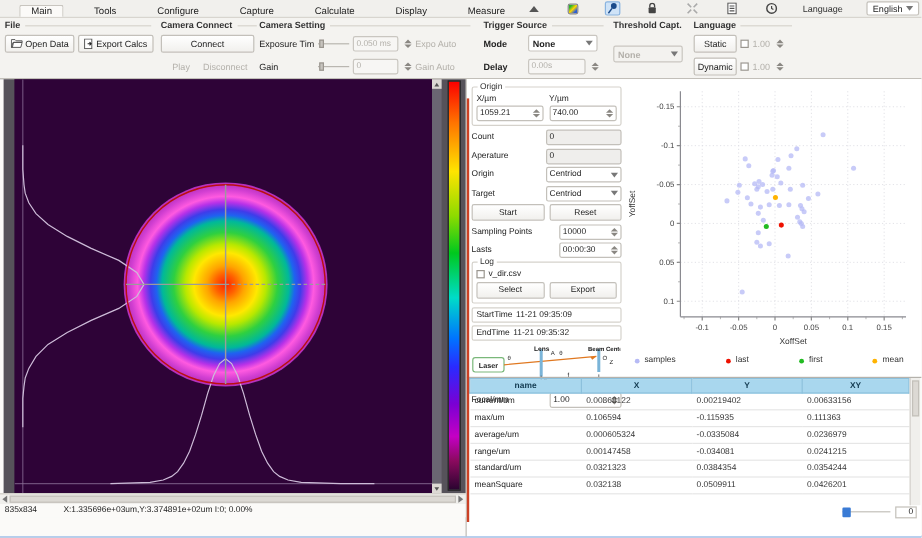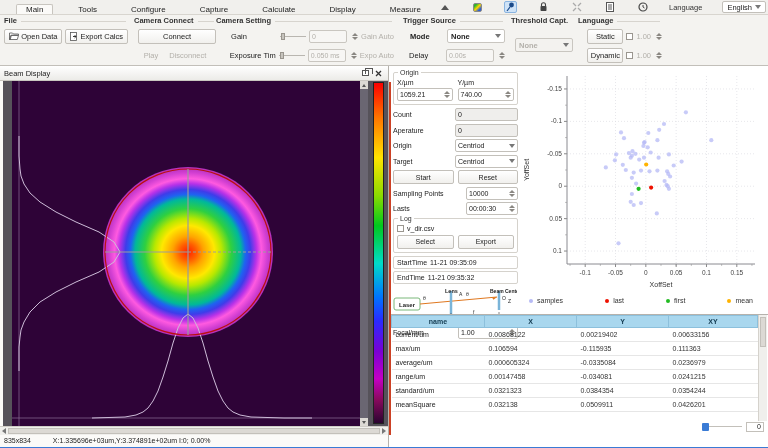--- a/index.html
+++ b/index.html
@@ -19,21 +19,21 @@
   .lang-label { font-size:7.5px; color:#333; }
   .lang-combo { display:flex; align-items:center; gap:3px; background:#fff; border:1px solid #c3c0ba; border-radius:2px; padding:1px 4px; height:12px; }
   .carat { width:0; height:0; border-left:3px solid transparent; border-right:3px solid transparent; border-top:4px solid #777; }
 
   
   .toolbar { position:relative; height:51px; background:#f4f3f0; border-bottom:1px solid #c2bfb9; }
   .grp { position:absolute; top:1px; height:32px; }
   .grp-title { font-size:7.5px; font-weight:bold; color:#333; height:10px; position:relative; }
   .grp-title span { background:#f4f3f0; padding-right:4px; position:relative; z-index:1; }
   .grp-title::after { content:""; position:absolute; left:0; right:2px; top:5px; border-top:1px solid #d7d4ce; }
-  .grow { display:flex; align-items:center; gap:3px; height:18px; margin-top:1px;justify-content:flex-end; }
+  .grow { display:flex; align-items:center; gap:3px; height:18px; margin-top:1px; }
   .btn { display:inline-flex; align-items:center; gap:2px; background:linear-gradient(#ffffff,#f1f0ed); border:1px solid #c3c0ba; border-radius:2px; padding:1px 4px; height:15px; font-size:7.5px; color:#222; white-space:nowrap; }
   .btn.wide { justify-content:center; }
   .txtbtn { color:#b3b0aa; padding:0 4px; font-size:7.5px; }
   .field { background:#fff; border:1px solid #c9c6c0; border-radius:2px; height:13px; display:flex; align-items:center; padding:0 2px; font-size:7px; }
   .field.dis { color:#b3b0aa; background:#f7f6f4; }
   .spin { display:inline-flex; flex-direction:column; justify-content:center; gap:1px; margin-left:2px; }
   .spin i { width:0; height:0; border-left:3px solid transparent; border-right:3px solid transparent; }
   .spin i.up { border-bottom:3px solid #8a8782; }
   .spin i.dn { border-top:3px solid #8a8782; }
   .slider { position:relative; width:26px; height:9px; }
@@ -197,60 +197,60 @@
         </div>
       <div class="grow" style="justify-content:center;align-items:center;">
         <span class="txtbtn">Play</span>
         <span class="txtbtn">Disconnect</span>
       </div>
     </div>
 
     <div class="grp" style="left:216px;width:178px;">
       <div class="grp-title"><span>Camera Setting</span></div>
       <div class="grow">
+        <span class="lab" style="width:46px;">Exposure Tim</span>
+        <span class="slider">
+            <b></b>
+          </span>
+        <span class="field dis" style="width:38px;">
+            <span>0.050 ms</span>
+          </span>
+        <span class="spin">
+            <i class="up"></i>
+            <i class="dn"></i>
+          </span>
+        <span class="lab dis">Expo Auto</span>
+      </div>
+      <div class="grow">
         <span class="lab" style="width:46px;">Gain</span>
         <span class="slider">
             <b></b>
           </span>
         <span class="field dis" style="width:38px;">
             <span>0</span>
           </span>
         <span class="spin">
             <i class="up"></i>
             <i class="dn"></i>
           </span>
         <span class="lab dis">Gain Auto</span>
-      </div>
-      <div class="grow">
-        <span class="lab" style="width:46px;">Exposure Tim</span>
-        <span class="slider">
-            <b></b>
-          </span>
-        <span class="field dis" style="width:38px;">
-            <span>0.050 ms</span>
-          </span>
-        <span class="spin">
-            <i class="up"></i>
-            <i class="dn"></i>
-          </span>
-        <span class="lab dis">Expo Auto</span>
       </div>
     </div>
 
     <div class="grp" style="left:403px;width:102px;">
       <div class="grp-title"><span>Trigger Source</span></div>
       <div class="grow">
         <span class="lab" style="width:34px;font-weight:bold;">Mode</span>
         <span class="combo" style="width:58px;">
             <b>None</b>
             <span class="carat"></span>
           </span>
       </div>
       <div class="grow">
-        <span class="lab" style="width:34px;font-weight:normal;">Delay</span>
+        <span class="lab" style="width:34px;font-weight:bold;">Delay</span>
         <span class="field dis" style="width:48px;">
             <span>0.00s</span>
           </span>
         <span class="spin">
             <i class="up"></i>
             <i class="dn"></i>
           </span>
       </div>
     </div>
 
@@ -287,32 +287,20 @@
             <i class="up"></i>
             <i class="dn"></i>
           </span>
       </div>
     </div>
   </div>
 
   <div class="main">
 
     <section class="beam-panel">
-      <div class="panel-title">
-        <span>Beam Display</span>
-        <span class="sp"></span>
-        <span class="wbtn">
-            <span class="restore"></span>
-          </span>
-        <span class="wbtn">
-            <svg width="7" height="7" viewBox="0 0 7 7">
-              <path d="M1 1 L6 6 M6 1 L1 6" stroke="#333" stroke-width="1.3"></path>
-            </svg>
-          </span>
-      </div>
       <div class="viewport">
         <div class="beam-img">
           <div class="blob"></div>
           <svg class="beam-svg" width="355" height="345" viewBox="0 0 355 345">
             <line x1="7" y1="0" x2="7" y2="345" stroke="#8a6f96" stroke-width="1" opacity="0.7"></line>
             <line x1="0" y1="337" x2="355" y2="337" stroke="#8a6f96" stroke-width="1" opacity="0.7"></line>
             <polyline fill="none" stroke="#cdbcd8" stroke-width="1" points="7,55 7,75 8,88 9,95 12,103 18,112 28,121 44,131 64,141 87,151 102,161 108,171 102,181 87,191 64,201 44,211 28,221 18,231 12,241 9,249 8,256 7,266 7,290"></polyline>
             <polyline fill="none" stroke="#cdbcd8" stroke-width="1" points="80,337 113,336 124,334 131,331 136,327 141,320 146,310 151,296 156,280 161,262 166,247 171,237 176,233 181,237 186,247 191,262 196,280 201,296 206,310 211,320 216,327 221,331 228,334 239,336 272,337 300,337"></polyline>
             <circle cx="176" cy="171" r="83" fill="none" stroke="#bb0f0f" stroke-width="1.2"></circle>
             <line x1="176" y1="88" x2="176" y2="254" stroke="#9b9b9b" stroke-width="1.2"></line>

